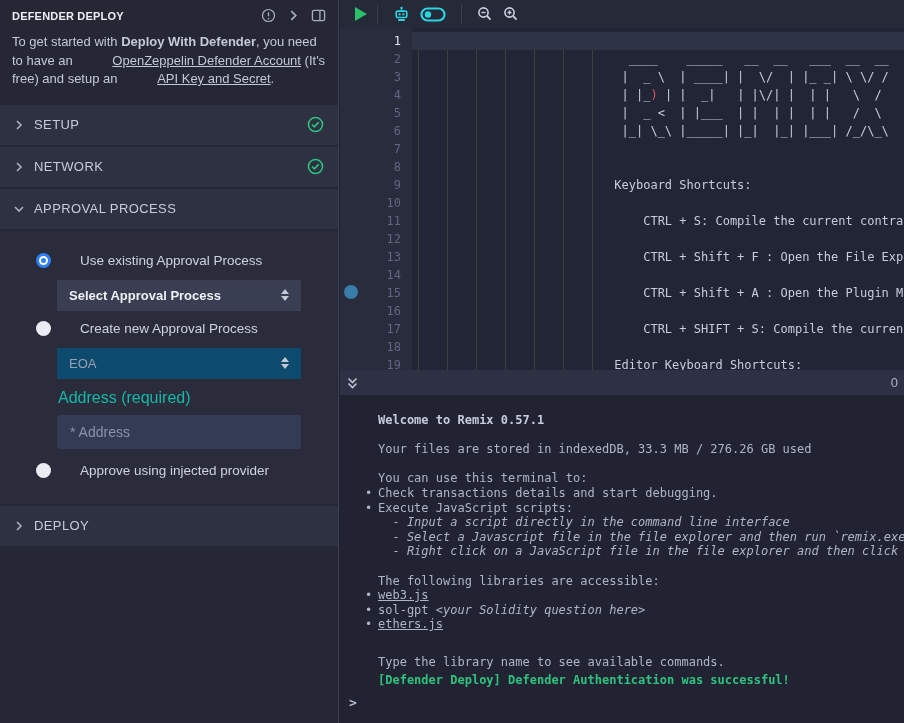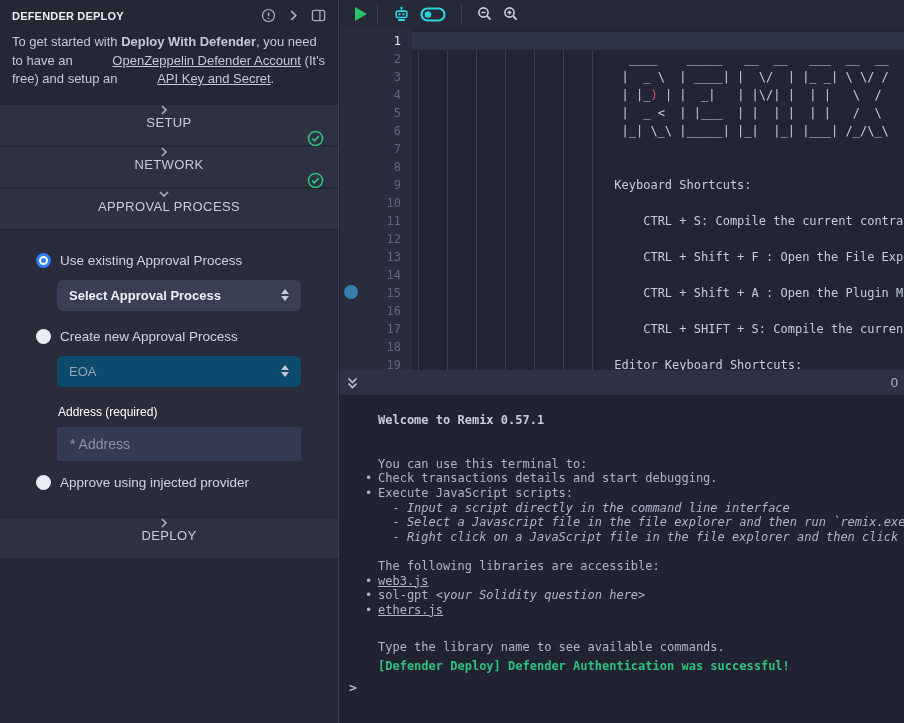--- a/index.html
+++ b/index.html
@@ -10,41 +10,41 @@
   .panel{position:absolute;left:0;top:0;width:339px;height:723px;
          background:#252734;border-right:1px solid #3c3f51;box-sizing:border-box;}
   .p-head{display:flex;align-items:center;justify-content:space-between;padding:8px 12px 2px 12px;}
   .p-head h1{margin:0;font-size:11px;font-weight:bold;color:#eceef5;letter-spacing:.2px;}
   .p-icons{display:flex;align-items:center;gap:12px;color:#a9aec0;}
   .p-icons span{display:inline-flex;cursor:pointer;}
   .intro{margin:8px 12px 0 12px;font-size:13px;line-height:18.5px;color:#c4c9d8;}
   .intro a{color:#c4c9d8;text-decoration:underline;cursor:pointer;margin-left:36px;}
   .accordion{margin-top:16px;}
   .bar{height:40px;background:#2e3142;display:flex;align-items:center;
-       padding:0 14px;margin-bottom:2px;cursor:pointer;flex-direction:column;}
+       padding:0 14px;margin-bottom:2px;cursor:pointer;}
   .bar .chev{width:20px;color:#aab0c2;display:inline-flex;}
   .bar .bl{font-size:13px;color:#c7ccda;letter-spacing:.4px;}
   .bar .check{margin-left:auto;display:inline-flex;}
   .acontent{background:#2a2c3c;padding:22px 0 20px 0;margin-bottom:2px;}
-  .radio-row{display:flex;align-items:flex-start;padding-left:36px;cursor:pointer;margin-bottom:6px;}
+  .radio-row{display:flex;align-items:flex-start;padding-left:36px;cursor:pointer;margin-bottom:6px;gap:20px;}
   .radio-row .rlabel{font-size:13.5px;color:#ced3e1;margin-left:9px;}
   .radio{width:15px;height:15px;border-radius:50%;background:#e9ecf2;flex:0 0 15px;position:relative;}
   .radio.on{background:#2f80f5;}
   .radio.on::after{content:"";position:absolute;left:3px;top:3px;width:9px;height:9px;
                    box-sizing:border-box;border:2px solid #fff;border-radius:50%;}
-  .select{margin:12px 0 18px 57px;width:244px;height:31px;background:#3a3e52;border-radius:6px;
+  .select{margin:12px 0 10px 57px;width:244px;height:31px;background:#3a3e52;border-radius:0;
           display:flex;align-items:center;padding:0 12px;box-sizing:border-box;cursor:pointer;}
   .select .sel-txt{font-size:13px;font-weight:bold;color:#eef0f6;}
   .select.dim{background:#0c4a6e;}
   .select.dim .sel-txt{font-weight:normal;color:#99a1b3;}
   .updown{margin-left:auto;display:flex;flex-direction:column;gap:2px;}
   .updown i{width:0;height:0;border-left:4px solid transparent;border-right:4px solid transparent;}
   .updown i.up{border-bottom:5px solid #c3c8d6;}
   .updown i.dn{border-top:5px solid #c3c8d6;}
-  .flabel{margin:2px 0 8px 58px;font-size:12px;color:#ffffff;}
+  .flabel{margin:2px 0 8px 58px;font-size:16px;color:#14b8a6;}
   .addr{margin:0 0 14px 57px;width:244px;height:34px;background:#343b54;border:none;border-radius:3px;
         box-sizing:border-box;padding:0 13px;font-size:14px;color:#dfe3ee;outline:none;
         font-family:"Liberation Sans",sans-serif;}
   .addr::placeholder{color:#8b92a8;}
 
   
   .main{position:absolute;left:340px;top:0;width:564px;height:723px;}
   .toolbar{height:28px;background:#262937;display:flex;align-items:center;}
   .play{width:0;height:0;border-top:7px solid transparent;border-bottom:7px solid transparent;
         border-left:12px solid #2bc06c;margin-left:15px;cursor:pointer;}
@@ -295,20 +295,21 @@
             <path d="M2 7.5l4 4 4-4" fill="none" stroke="currentColor" stroke-width="1.6"></path>
           </svg>
       </span>
       <span class="badge">0</span>
     </div>
 
     <div class="terminal">
       <div class="tlines">
           <div class="tline "><span class="bold">Welcome to Remix 0.57.1</span></div>
           <div class="tline ">&nbsp;</div>
+          <div class="tline ">Your files are stored in indexedDB, 33.3 MB / 276.26 GB used</div>
           <div class="tline ">&nbsp;</div>
           <div class="tline ">You can use this terminal to:</div>
           <div class="tline  bullet">Check transactions details and start debugging.</div>
           <div class="tline  bullet">Execute JavaScript scripts:</div>
           <div class="tline italic">  - Input a script directly in the command line interface</div>
           <div class="tline italic">  - Select a Javascript file in the file explorer and then run `remix.execute()` or `remix.exeCurrent()`</div>
           <div class="tline italic">  - Right click on a JavaScript file in the file explorer and then click `Run`</div>
           <div class="tline ">&nbsp;</div>
           <div class="tline ">The following libraries are accessible:</div>
           <div class="tline  bullet"><span class="link">web3.js</span></div>

